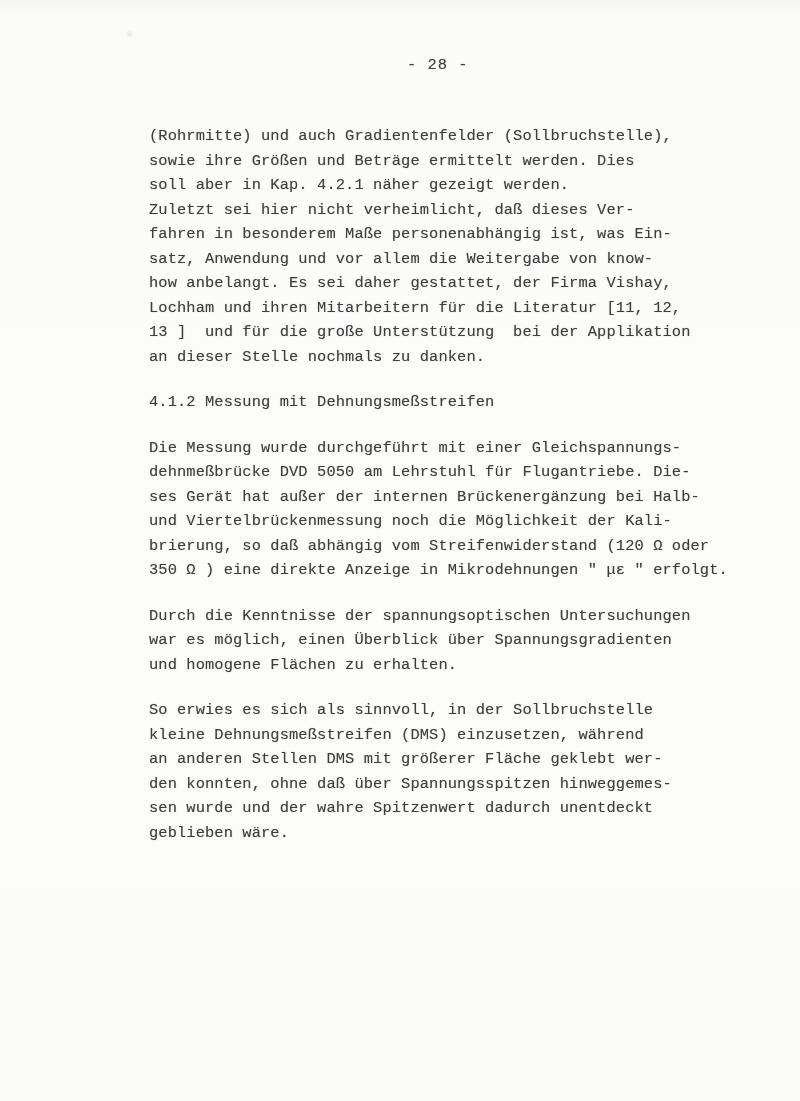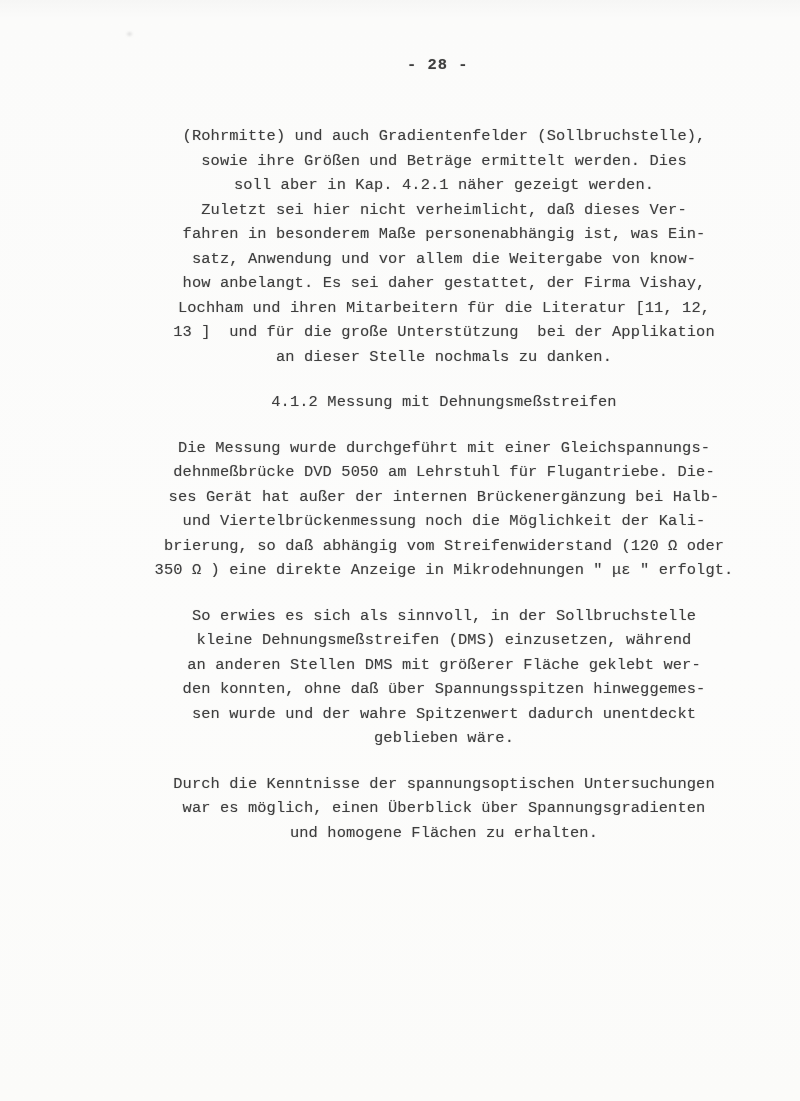--- a/index.html
+++ b/index.html
@@ -20,35 +20,33 @@
     color: #3e3e3e;
     font-size: 15.4px;
     letter-spacing: 0.1px;
     text-shadow: 0 0 1px rgba(90, 90, 90, 0.45);
   }
   .page-number-header {
     position: absolute;
     top: 56px;
     left: 407px;
     letter-spacing: 1px;
-    font-weight: bold;
   }
   .page-number-footer {
     position: absolute;
     top: 1069px;
     left: 653px;
     letter-spacing: 1px;
     margin-top: 44px;
   }
   .document-body {
     position: absolute;
     top: 124px;
     left: 149px;
     width: 590px;
-    text-align: center;
   }
   .block {
     white-space: pre;
     line-height: 24.5px;
     margin: 0 0 21px 0;
   }
   .block.heading {
   }
   .scan-speck {
     position: absolute;
@@ -80,25 +78,25 @@
 Lochham und ihren Mitarbeitern für die Literatur [11, 12,
 13 ]  und für die große Unterstützung  bei der Applikation
 an dieser Stelle nochmals zu danken.</div>
       <div class="block heading">4.1.2 Messung mit Dehnungsmeßstreifen</div>
       <div class="block paragraph">Die Messung wurde durchgeführt mit einer Gleichspannungs-
 dehnmeßbrücke DVD 5050 am Lehrstuhl für Flugantriebe. Die-
 ses Gerät hat außer der internen Brückenergänzung bei Halb-
 und Viertelbrückenmessung noch die Möglichkeit der Kali-
 brierung, so daß abhängig vom Streifenwiderstand (120 Ω oder
 350 Ω ) eine direkte Anzeige in Mikrodehnungen " με " erfolgt.</div>
+      <div class="block paragraph">Durch die Kenntnisse der spannungsoptischen Untersuchungen
+war es möglich, einen Überblick über Spannungsgradienten
+und homogene Flächen zu erhalten.</div>
       <div class="block paragraph">So erwies es sich als sinnvoll, in der Sollbruchstelle
 kleine Dehnungsmeßstreifen (DMS) einzusetzen, während
 an anderen Stellen DMS mit größerer Fläche geklebt wer-
 den konnten, ohne daß über Spannungsspitzen hinweggemes-
 sen wurde und der wahre Spitzenwert dadurch unentdeckt
 geblieben wäre.</div>
-      <div class="block paragraph">Durch die Kenntnisse der spannungsoptischen Untersuchungen
-war es möglich, einen Überblick über Spannungsgradienten
-und homogene Flächen zu erhalten.</div>
     </div>
 
   <div class="typewriter page-number-footer">- 29 -</div>
 </div>
 
 </body></html>

